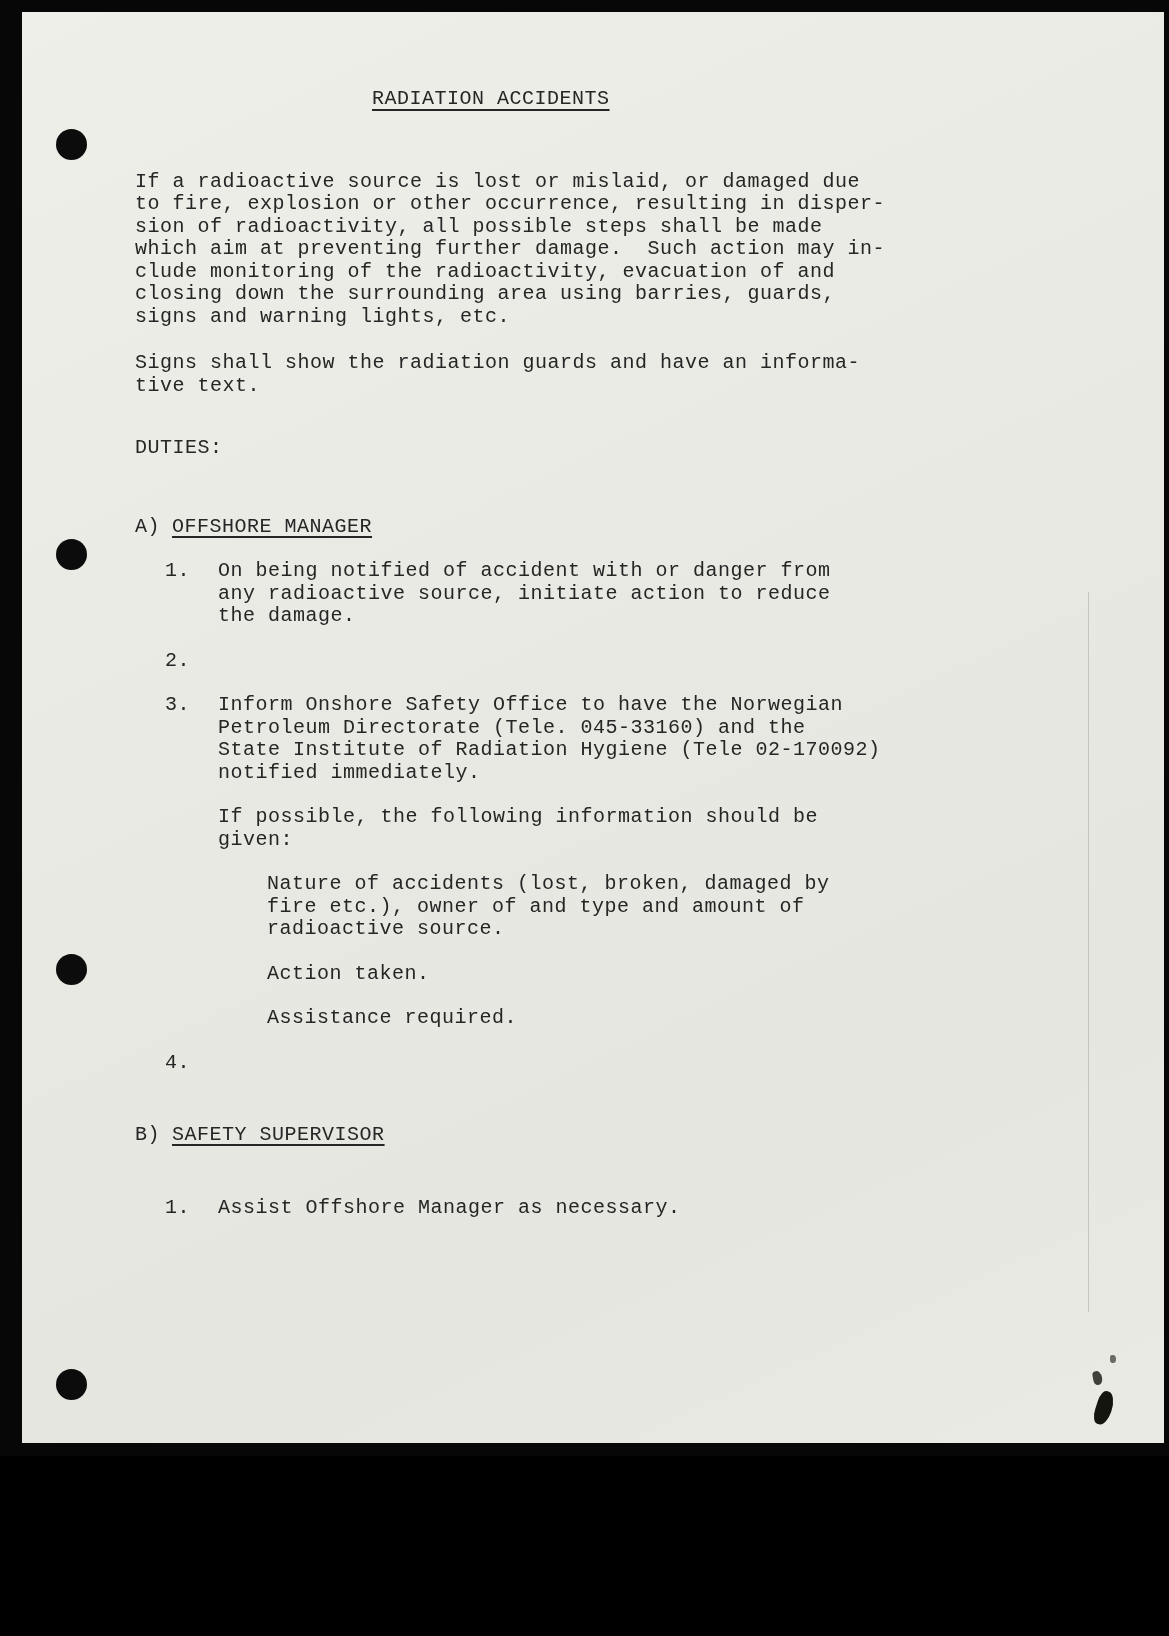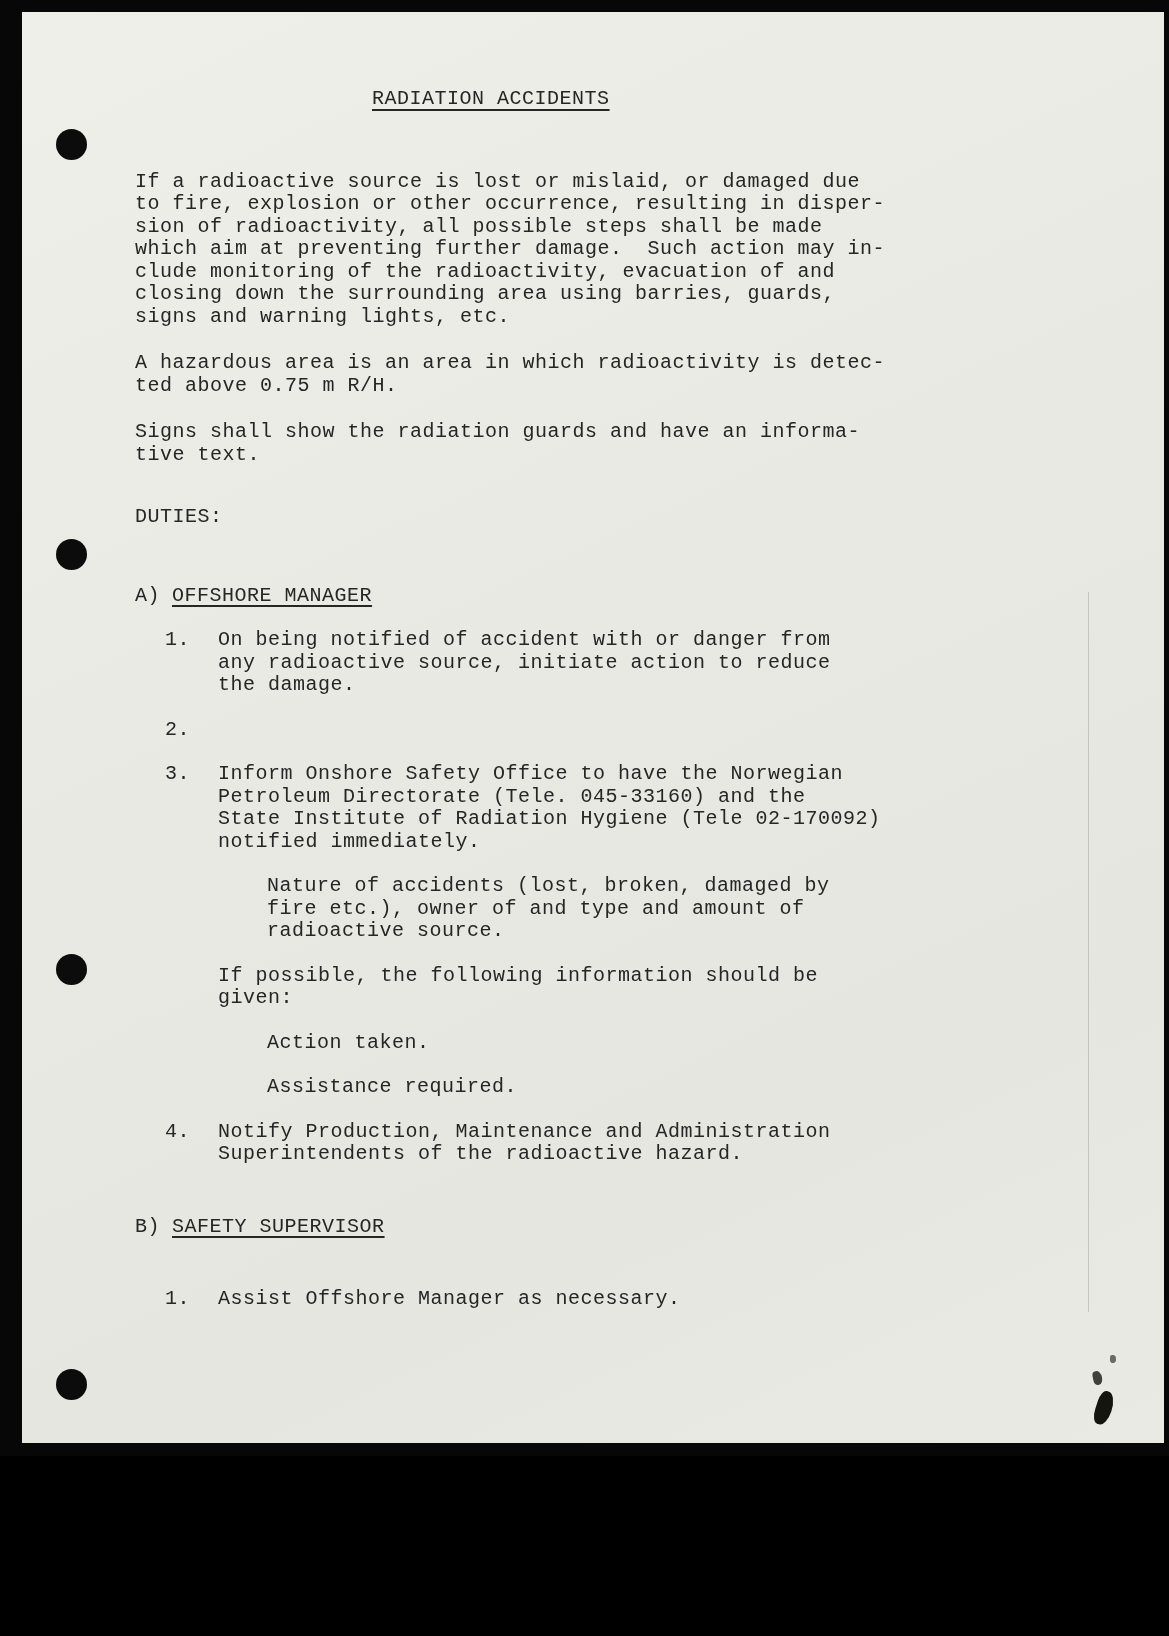--- a/index.html
+++ b/index.html
@@ -87,22 +87,20 @@
       <div class="title">RADIATION ACCIDENTS</div>
 
 
       <p class="para p1">If a radioactive source is lost or mislaid, or damaged due
 to fire, explosion or other occurrence, resulting in disper-
 sion of radioactivity, all possible steps shall be made
 which aim at preventing further damage.  Such action may in-
 clude monitoring of the radioactivity, evacuation of and
 closing down the surrounding area using barries, guards,
 signs and warning lights, etc.</p>
-      <p class="para p2">A hazardous area is an area in which radioactivity is detec-
-ted above 0.75 m R/H.</p>
       <p class="para p3">Signs shall show the radiation guards and have an informa-
 tive text.</p>
 
       <div class="h-duties">DUTIES:</div>
 
       <div class="section-head">
         <span class="sec-label">A)</span><span class="sec-title">OFFSHORE MANAGER</span>
       </div>
 
       <div class="items">
@@ -115,43 +113,41 @@
         <div class="item">
           <span class="num">2.</span>
         </div>
         <div class="item">
           <span class="num">3.</span>
           <span class="itext">Inform Onshore Safety Office to have the Norwegian
 Petroleum Directorate (Tele. 045-33160) and the
 State Institute of Radiation Hygiene (Tele 02-170092)
 notified immediately.</span>
         </div>
+        <div class="item">
+          <span class="num"></span>
+          <span class="itext">If possible, the following information should be
+given:</span>
+        </div>
         <div class="item sub">
           <span class="num"></span>
           <span class="itext">Nature of accidents (lost, broken, damaged by
 fire etc.), owner of and type and amount of
 radioactive source.</span>
-        </div>
-        <div class="item">
-          <span class="num"></span>
-          <span class="itext">If possible, the following information should be
-given:</span>
         </div>
         <div class="item sub">
           <span class="num"></span>
           <span class="itext">Action taken.</span>
         </div>
         <div class="item sub">
           <span class="num"></span>
           <span class="itext">Assistance required.</span>
         </div>
         <div class="item">
           <span class="num">4.</span>
-          <span class="itext">Notify Production, Maintenance and Administration
-Superintendents of the radioactive hazard.</span>
         </div>
       </div>
 
       <div class="section-head section-b">
         <span class="sec-label">B)</span><span class="sec-title">SAFETY SUPERVISOR</span>
       </div>
 
       <div class="items section-b">
         <div class="item">
           <span class="num">1.</span>

